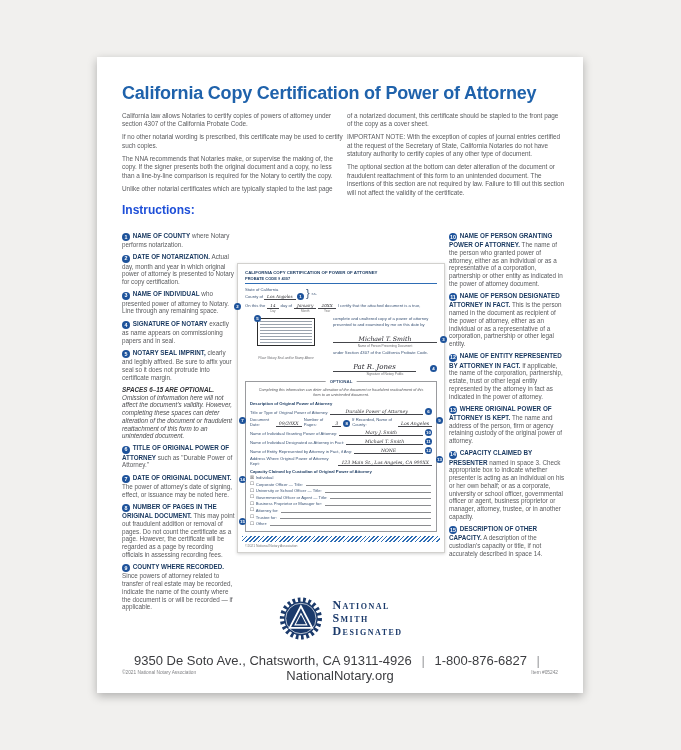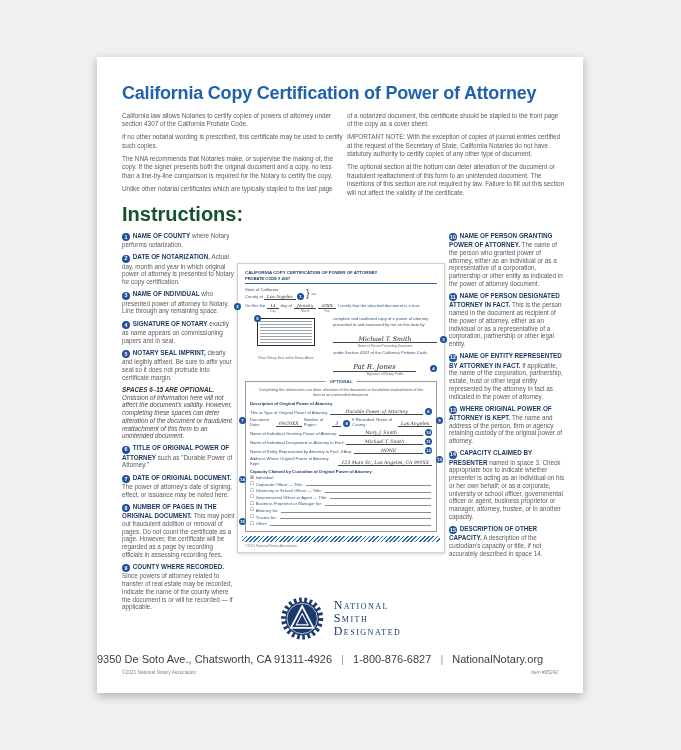--- a/index.html
+++ b/index.html
@@ -3,21 +3,21 @@
 <meta charset="utf-8">
 <style>
   html,body{margin:0;padding:0;}
   body{width:681px;height:750px;background:#f1f0ee;position:relative;font-family:"Liberation Sans",sans-serif;color:#58595b;overflow:hidden;}
   .page{position:absolute;left:97px;top:57px;width:486px;height:636px;background:#ffffff;box-shadow:0 3px 9px rgba(0,0,0,.28);}
   .title{position:absolute;left:25px;top:26px;width:440px;font-size:18px;font-weight:bold;color:#1f62ab;letter-spacing:-.2px;}
   .intro{position:absolute;top:55px;font-size:6.4px;line-height:1.32;color:#5a5b5e;}
   .intro p{margin:0 0 4.5px 0;}
   .intro-left{left:25px;width:222px;}
   .intro-right{left:250px;width:218px;}
-  .instr-heading{position:absolute;left:25px;top:146px;font-size:20px;font-weight:bold;color:#14532d;}
+  .instr-heading{position:absolute;left:25px;top:146px;font-size:12px;font-weight:bold;color:#1d4ed8;}
   .col{position:absolute;top:175px;font-size:6.3px;line-height:1.23;color:#595a5d;}
   .col-left{left:25px;width:113px;}
   .col-right{left:352px;width:116px;}
   .instr-item{margin:0 0 4.5px 0;}
   .instr-title{color:#17375f;font-weight:bold;}
   .num{display:inline-flex;width:8px;height:8px;border-radius:50%;background:#1e539b;color:#fff;font-size:5.3px;font-weight:bold;align-items:center;justify-content:center;vertical-align:-1px;margin-right:1px;}
   .opt-note{font-style:italic;color:#4a4b4e;margin:0 0 4.5px 0;}
   .opt-note b{color:#303135;}
   
   .form{position:absolute;left:140px;top:206px;width:208px;background:#fff;border:1px solid #d2d1ce;box-shadow:0 1px 3px rgba(0,0,0,.18);padding:6px 7px 3px 7px;box-sizing:border-box;font-size:4.2px;color:#3c5577;}
@@ -54,22 +54,22 @@
   .cap-head{font-weight:bold;color:#17375f;font-size:4.2px;margin:3px 0 1.5px 0;}
   .cap-rows{position:relative;}
   .cap-row{display:flex;align-items:flex-end;margin-bottom:1.6px;position:relative;}
   .cbox{font-size:4.6px;line-height:1;margin-right:1.5px;color:#2f2f33;}
   .cap-row .fill{flex:1;border-bottom:0.8px solid #8a8b8e;margin:0 1px 0.5px 3px;}
   .cap-rows div.cap-row:nth-of-type(1) .fill{display:none;}
   .stripe-band{height:6px;margin:4px -3px 2px -3px;background:repeating-linear-gradient(135deg,#2e6db5 0 1.2px,#ffffff 1.2px 3px);}
   .f-copy{font-size:3.4px;color:#77787b;margin-bottom:1px;}
   
   .logo{position:absolute;top:538px;left:50%;transform:translateX(-50%);display:flex;align-items:center;gap:8px;}
-  .logo-text{font-family:"Liberation Serif",serif;font-variant:small-caps;color:#1b3a6b;font-size:12px;line-height:1.08;letter-spacing:1.5px;font-weight:normal;}
-  .footer-line{position:absolute;top:596px;left:0;width:100%;font-size:11px;color:#3c3d40;}
+  .logo-text{font-family:"Liberation Serif",serif;font-variant:small-caps;color:#1b3a6b;font-size:12px;line-height:1.08;letter-spacing:1.5px;font-weight:bold;}
+  .footer-line{position:absolute;top:596px;left:0;width:100%;text-align:center;font-size:13px;color:#3c3d40;}
   .footer-line .sep{margin:0 6px;color:#9a9b9e;}
   .micro{position:absolute;top:613px;font-size:4.8px;color:#828386;}
   .micro-left{left:25px;}
   .micro-right{right:25px;}
 </style>
 </head>
 <body>
 
 <div class="page">
 

